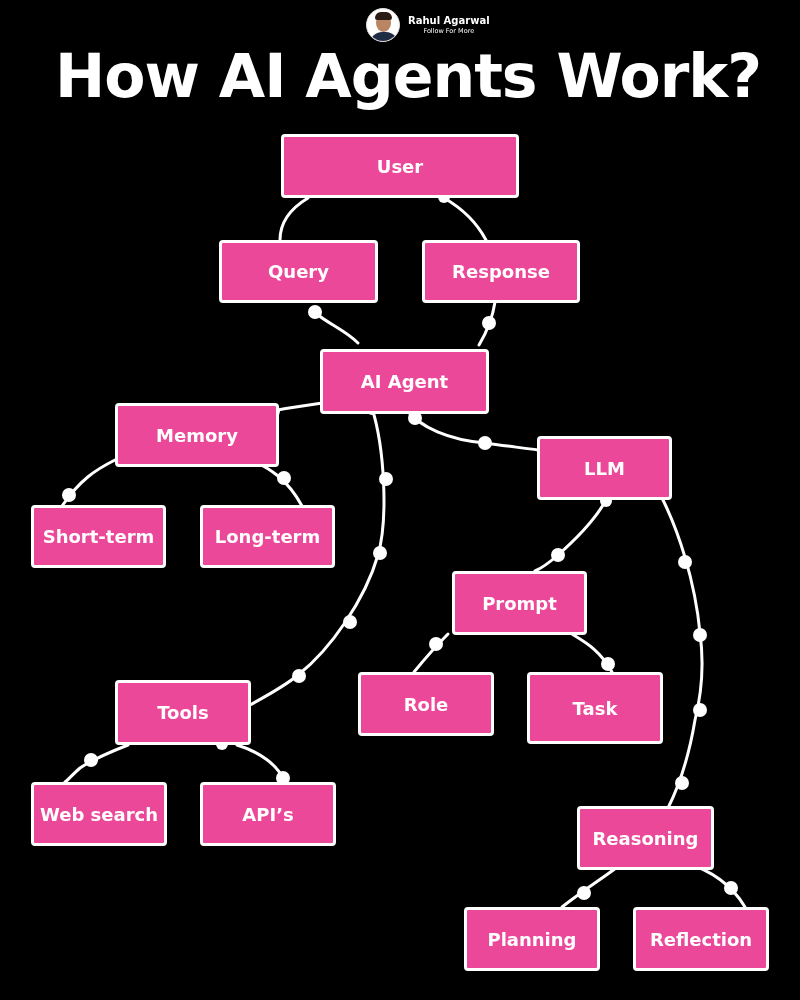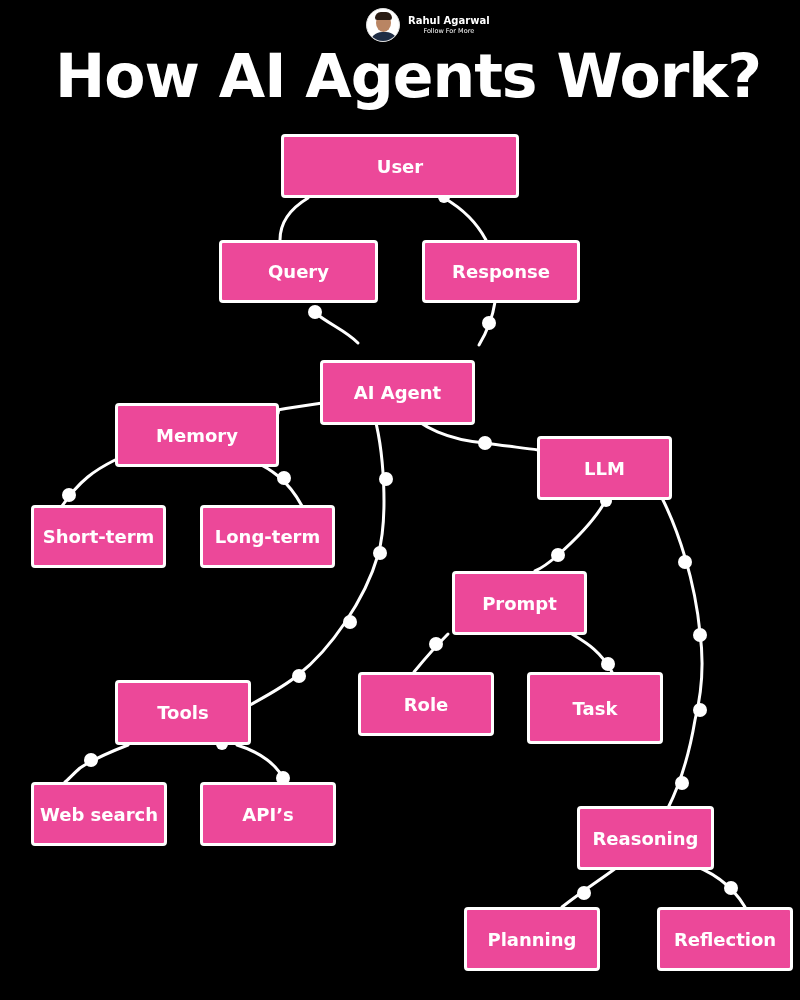--- a/index.html
+++ b/index.html
@@ -191,26 +191,26 @@
     <circle cx="222" cy="744" r="6"></circle>
     <circle cx="283" cy="778" r="7"></circle>
     <circle cx="584" cy="893" r="7"></circle>
     <circle cx="731" cy="888" r="7"></circle>
   </g>
 </svg>
 
 <div class="node" style="left:281px;top:134px;width:238px;height:64px;">User</div>
 <div class="node" style="left:219px;top:240px;width:159px;height:63px;">Query</div>
 <div class="node" style="left:422px;top:240px;width:158px;height:63px;">Response</div>
-<div class="node" style="left:320px;top:360px;width:155px;height:65px;">AI Agent</div>
+<div class="node" style="left:320px;top:349px;width:169px;height:65px;">AI Agent</div>
 <div class="node" style="left:115px;top:403px;width:164px;height:64px;">Memory</div>
 <div class="node" style="left:31px;top:505px;width:135px;height:63px;">Short-term</div>
 <div class="node" style="left:200px;top:505px;width:135px;height:63px;">Long-term</div>
 <div class="node" style="left:537px;top:436px;width:135px;height:64px;">LLM</div>
 <div class="node" style="left:443px;top:571px;width:135px;height:64px;margin-left:9px;">Prompt</div>
 <div class="node" style="left:358px;top:672px;width:136px;height:64px;">Role</div>
 <div class="node" style="left:527px;top:672px;width:136px;height:72px;">Task</div>
 <div class="node" style="left:115px;top:680px;width:136px;height:65px;">Tools</div>
 <div class="node" style="left:31px;top:782px;width:136px;height:64px;">Web search</div>
 <div class="node" style="left:200px;top:782px;width:136px;height:64px;">API’s</div>
 <div class="node" style="left:548px;top:806px;width:137px;height:64px;margin-left:29px;">Reasoning</div>
 <div class="node" style="left:464px;top:907px;width:136px;height:64px;">Planning</div>
-<div class="node" style="left:633px;top:907px;width:136px;height:64px;margin-left:24px;">Reflection</div>
+<div class="node" style="left:633px;top:907px;width:136px;height:64px;">Reflection</div>
 
 </body></html>

